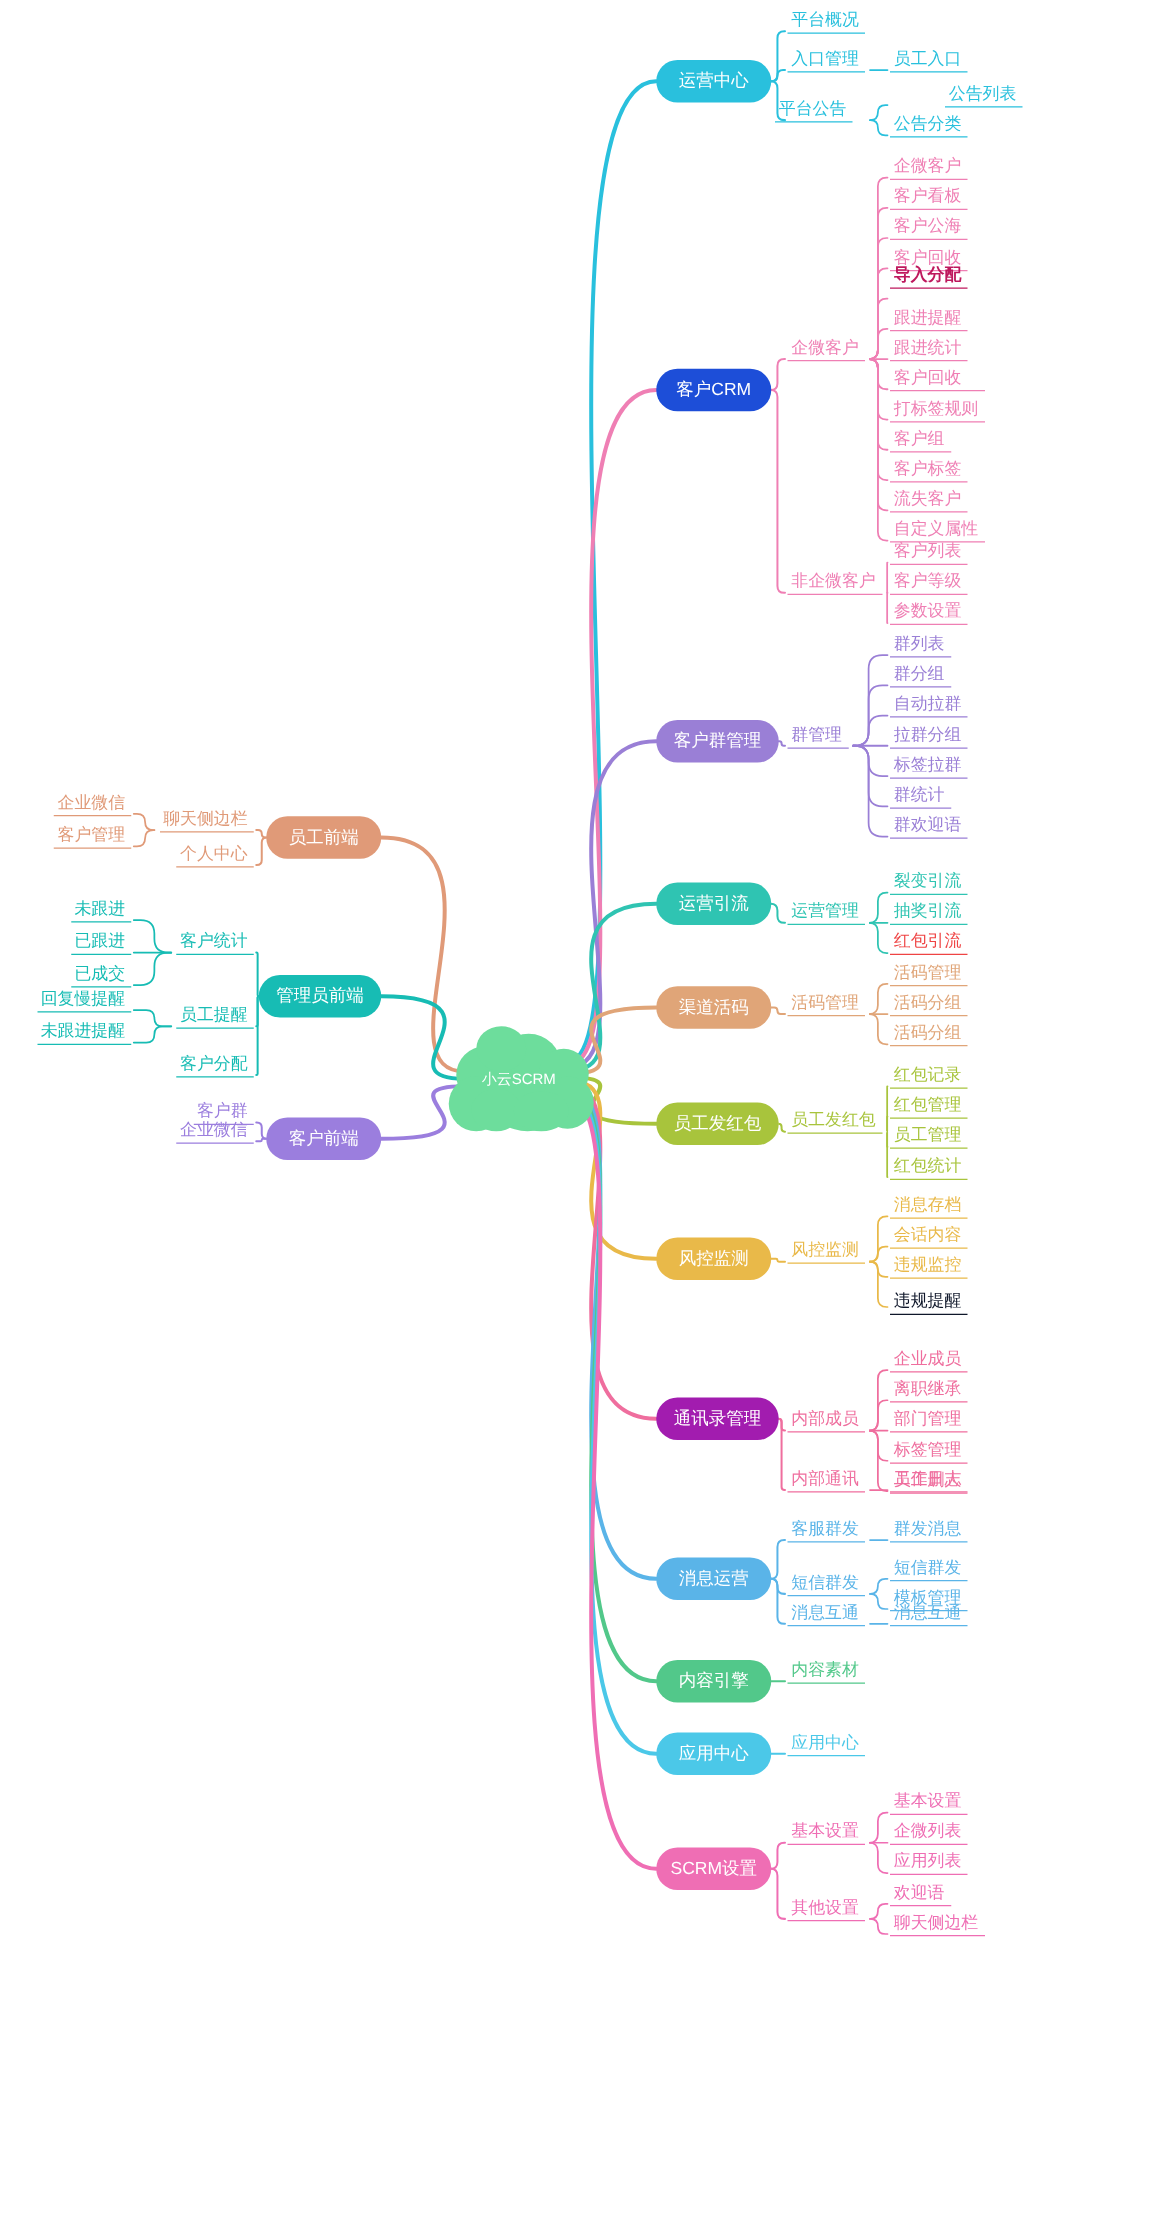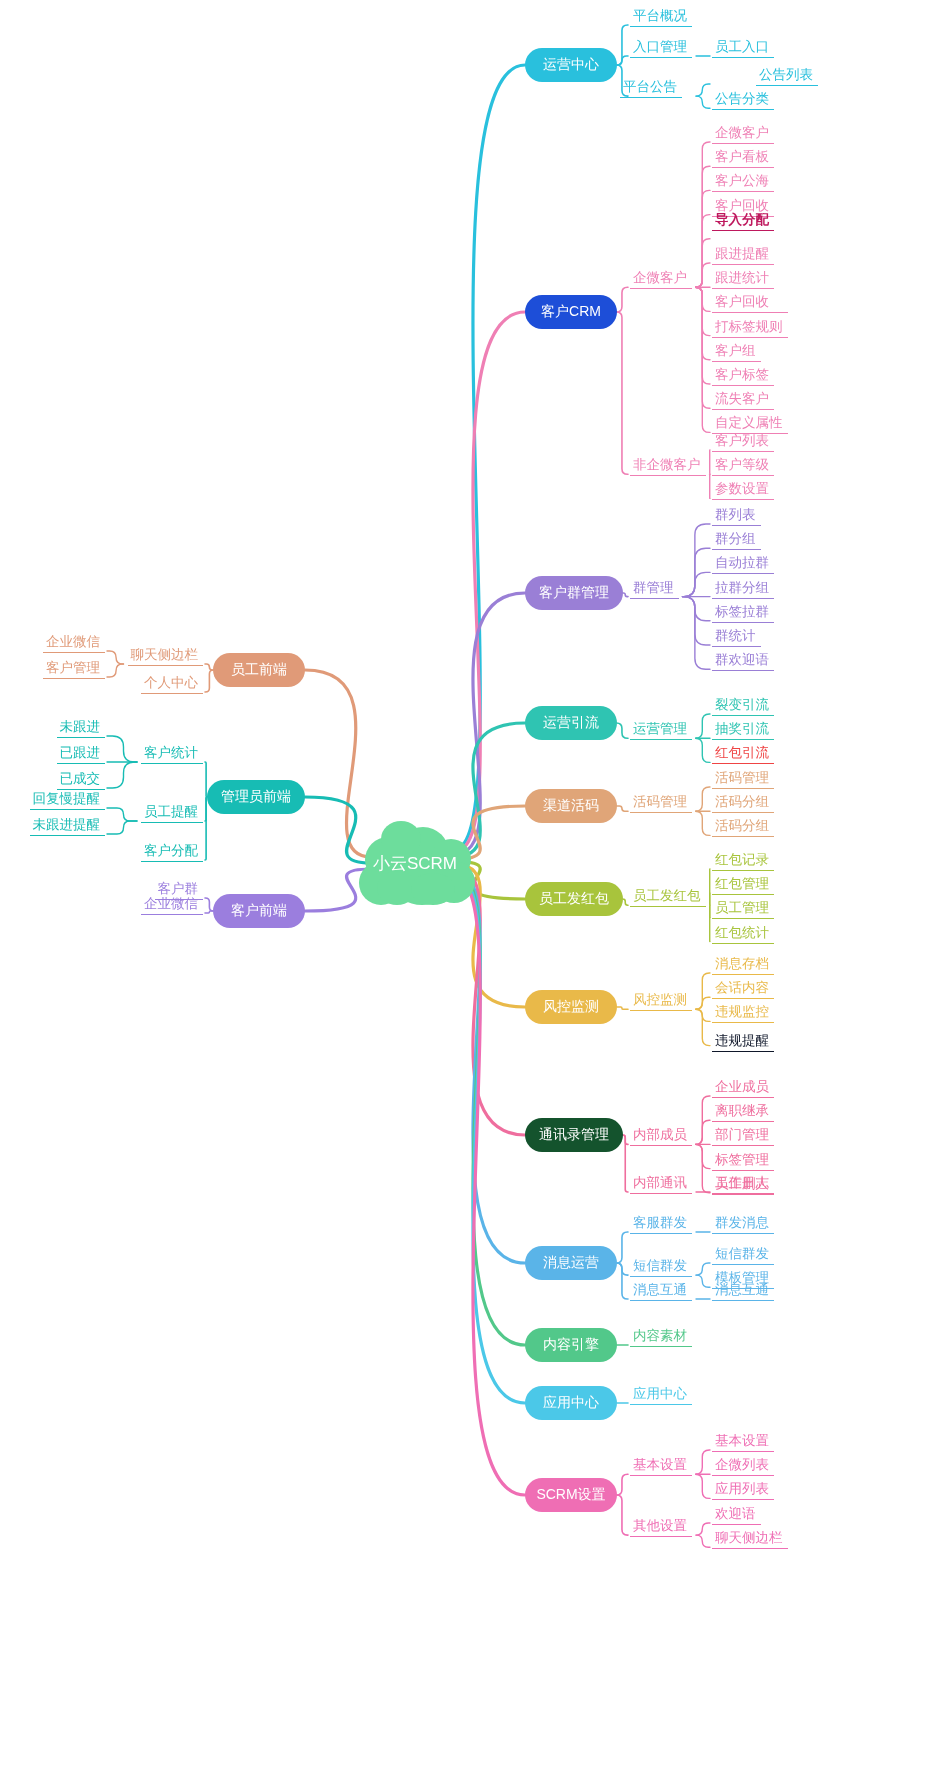--- a/index.html
+++ b/index.html
@@ -431,21 +431,21 @@
       <div class="node" style="left: 351px; top: 821px; width: 128px; height: 84px;">
         <div style="position: absolute; left: 14px; top: 16px; width: 46px; height: 46px; background: rgb(109, 221, 156); border-radius: 50%;"></div>
         <div style="position: absolute; left: 46px; top: 6px; width: 52px; height: 52px; background: rgb(109, 221, 156); border-radius: 50%;"></div>
         <div style="position: absolute; left: 80px; top: 18px; width: 40px; height: 40px; background: rgb(109, 221, 156); border-radius: 50%;"></div>
         <div style="position: absolute; left: 8px; top: 40px; width: 44px; height: 44px; background: rgb(109, 221, 156); border-radius: 50%;"></div>
         <div style="position: absolute; left: 44px; top: 44px; width: 54px; height: 40px; background: rgb(109, 221, 156); border-radius: 50%;"></div>
         <div style="position: absolute; left: 82px; top: 40px; width: 42px; height: 42px; background: rgb(109, 221, 156); border-radius: 50%;"></div>
         <div style="position: absolute; left: 30px; top: 0px; width: 40px; height: 36px; background: rgb(109, 221, 156); border-radius: 50%;"></div>
         <div style="position: absolute; left: 26px; top: 50px; width: 40px; height: 34px; background: rgb(109, 221, 156); border-radius: 50%;"></div>
         <div style="position: absolute; left: 60px; top: 52px; width: 44px; height: 32px; background: rgb(109, 221, 156); border-radius: 50%;"></div>
-        <div style="position: absolute; left: 0px; top: 0px; width: 128px; height: 84px; display: flex; align-items: center; justify-content: center; color: rgb(255, 255, 255); font-size: 17px; z-index: 5;">小云SCRM</div>
+        <div style="position: absolute; left: 0px; top: 0px; width: 128px; height: 84px; display: flex; align-items: center; justify-content: center; color: rgb(255, 255, 255); font-size: 12px; z-index: 5;">小云SCRM</div>
       </div>
       <div class="node l1" style="left: 525px; top: 48px; width: 92px; background: rgb(41, 192, 221); color: rgb(255, 255, 255);">运营中心</div>
       <div class="node l2" style="left: 630px; top: 7px; width: 62px; color: rgb(41, 192, 221);">平台概况</div>
       <div class="node l2" style="left: 630px; top: 38px; width: 62px; color: rgb(41, 192, 221);">入口管理</div>
       <div class="node l3" style="left: 712px; top: 38px; width: 62px; color: rgb(41, 192, 221);">员工入口</div>
       <div class="node l2" style="left: 620px; top: 78.1px; width: 62px; color: rgb(41, 192, 221);">平台公告</div>
       <div class="node l3" style="left: 712px; top: 66px; width: 62px; color: rgb(41, 192, 221); margin-left: 44px;">公告列表</div>
       <div class="node l3" style="left: 712px; top: 90.2px; width: 62px; color: rgb(41, 192, 221);">公告分类</div>
       <div class="node l1" style="left: 525px; top: 295px; width: 92px; background: #1d4ed8; color: rgb(255, 255, 255);">客户CRM</div>
       <div class="node l2" style="left: 630px; top: 269.2px; width: 62px; color: rgb(239, 127, 180);">企微客户</div>
@@ -490,21 +490,21 @@
       <div class="node l3" style="left: 712px; top: 851px; width: 62px; color: rgb(168, 196, 60);">红包记录</div>
       <div class="node l3" style="left: 712px; top: 875.2px; width: 62px; color: rgb(168, 196, 60);">红包管理</div>
       <div class="node l3" style="left: 712px; top: 899.4px; width: 62px; color: rgb(168, 196, 60);">员工管理</div>
       <div class="node l3" style="left: 712px; top: 923.6px; width: 62px; color: rgb(168, 196, 60);">红包统计</div>
       <div class="node l1" style="left: 525px; top: 990px; width: 92px; background: rgb(233, 185, 73); color: rgb(255, 255, 255);">风控监测</div>
       <div class="node l2" style="left: 630px; top: 991.3px; width: 62px; color: rgb(233, 185, 73);">风控监测</div>
       <div class="node l3" style="left: 712px; top: 955px; width: 62px; color: rgb(233, 185, 73);">消息存档</div>
       <div class="node l3" style="left: 712px; top: 979.2px; width: 62px; color: rgb(233, 185, 73);">会话内容</div>
       <div class="node l3" style="left: 712px; top: 1003.4px; width: 62px; color: rgb(233, 185, 73);">违规监控</div>
       <div class="node l3" style="left: 712px; top: 1032px; width: 62px; color: #0f172a;">违规提醒</div>
-      <div class="node l1" style="left: 525px; top: 1118px; width: 98px; background: #14532d; color: rgb(255, 255, 255);">通讯录管理</div>
+      <div class="node l1" style="left: 525px; top: 1118px; width: 98px; background: #a21caf; color: rgb(255, 255, 255);">通讯录管理</div>
       <div class="node l2" style="left: 630px; top: 1126.4px; width: 62px; color: rgb(239, 110, 158);">内部成员</div>
       <div class="node l3" style="left: 712px; top: 1078px; width: 62px; color: rgb(239, 110, 158);">企业成员</div>
       <div class="node l3" style="left: 712px; top: 1102.2px; width: 62px; color: rgb(239, 110, 158);">离职继承</div>
       <div class="node l3" style="left: 712px; top: 1126.4px; width: 62px; color: rgb(239, 110, 158);">部门管理</div>
       <div class="node l3" style="left: 712px; top: 1150.6px; width: 62px; color: rgb(239, 110, 158);">标签管理</div>
       <div class="node l3" style="left: 712px; top: 1174.8px; width: 62px; color: rgb(239, 110, 158);">员工删人</div>
       <div class="node l2" style="left: 630px; top: 1174px; width: 62px; color: rgb(239, 110, 158);">内部通讯</div>
       <div class="node l3" style="left: 712px; top: 1174px; width: 62px; color: rgb(239, 110, 158);">工作日志</div>
       <div class="node l1" style="left: 525px; top: 1246px; width: 92px; background: rgb(90, 180, 232); color: rgb(255, 255, 255);">消息运营</div>
       <div class="node l2" style="left: 630px; top: 1214px; width: 62px; color: rgb(90, 180, 232);">客服群发</div>

